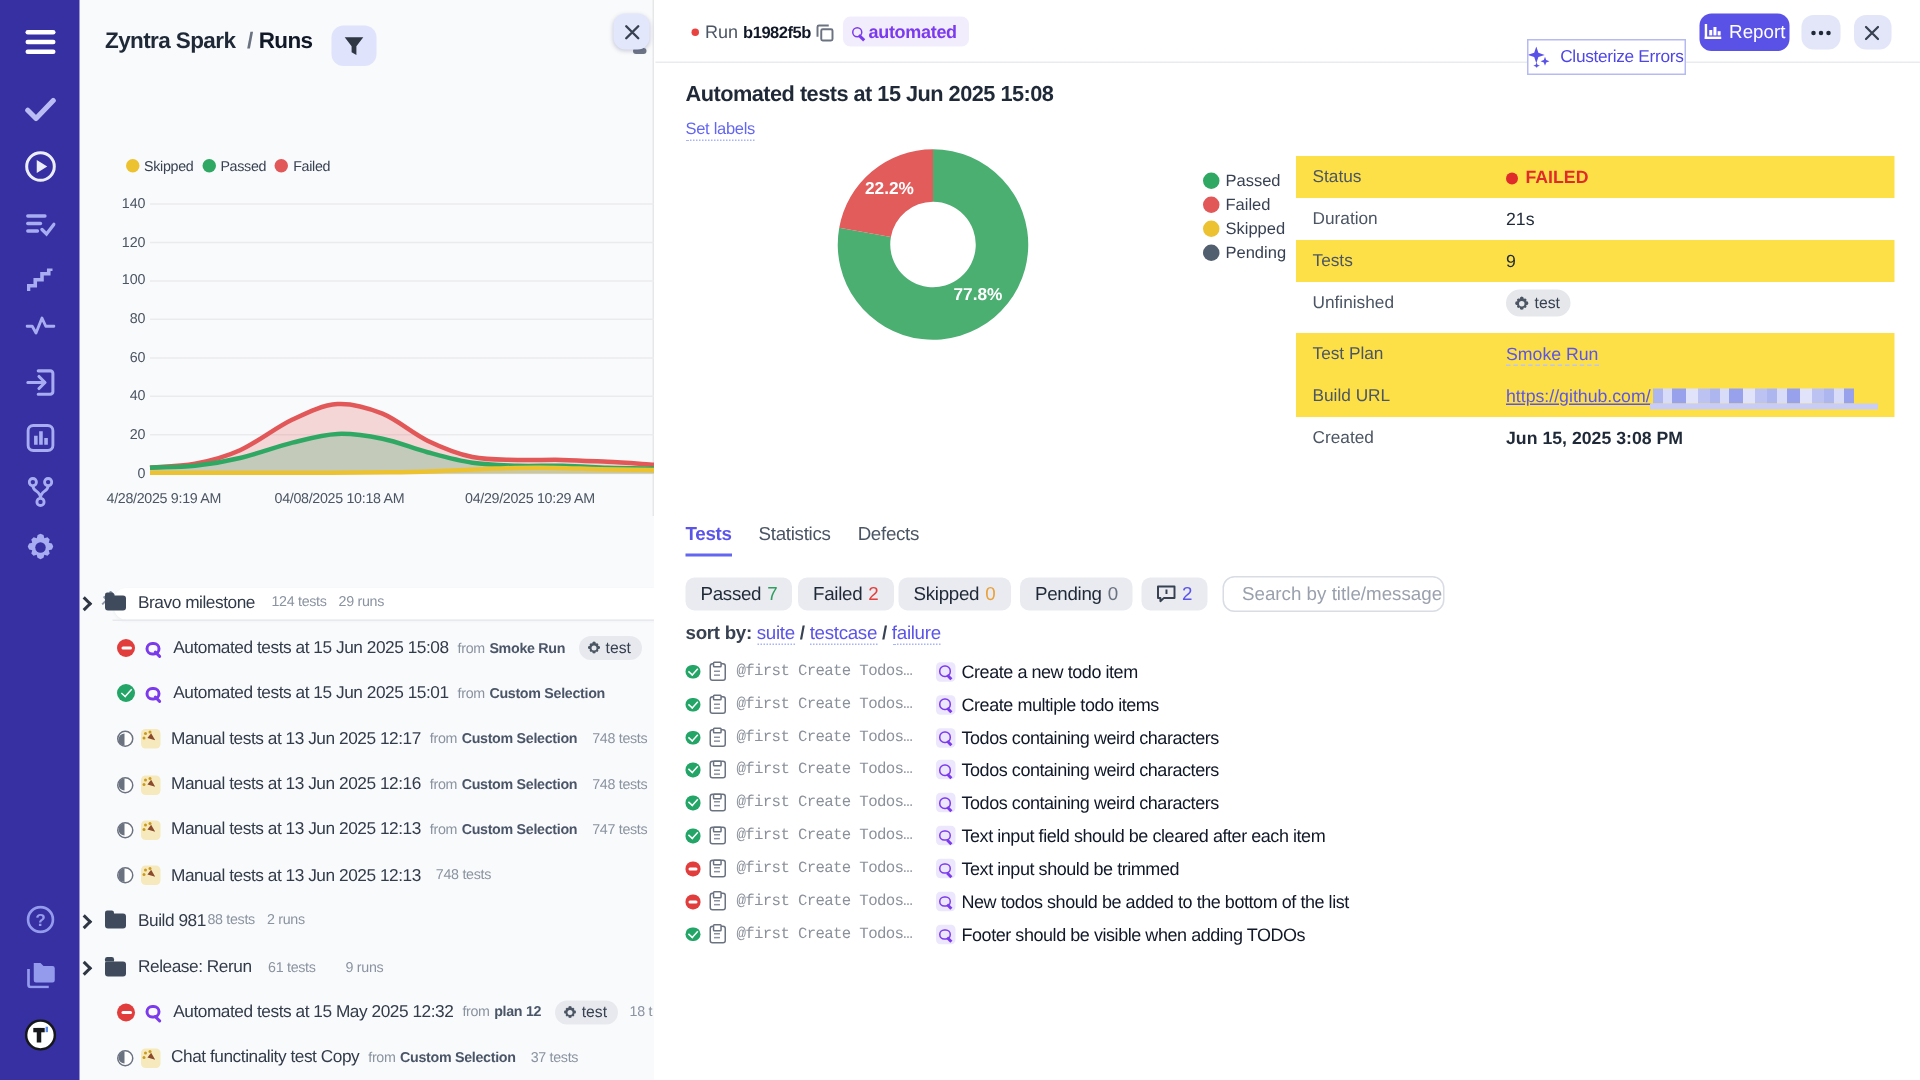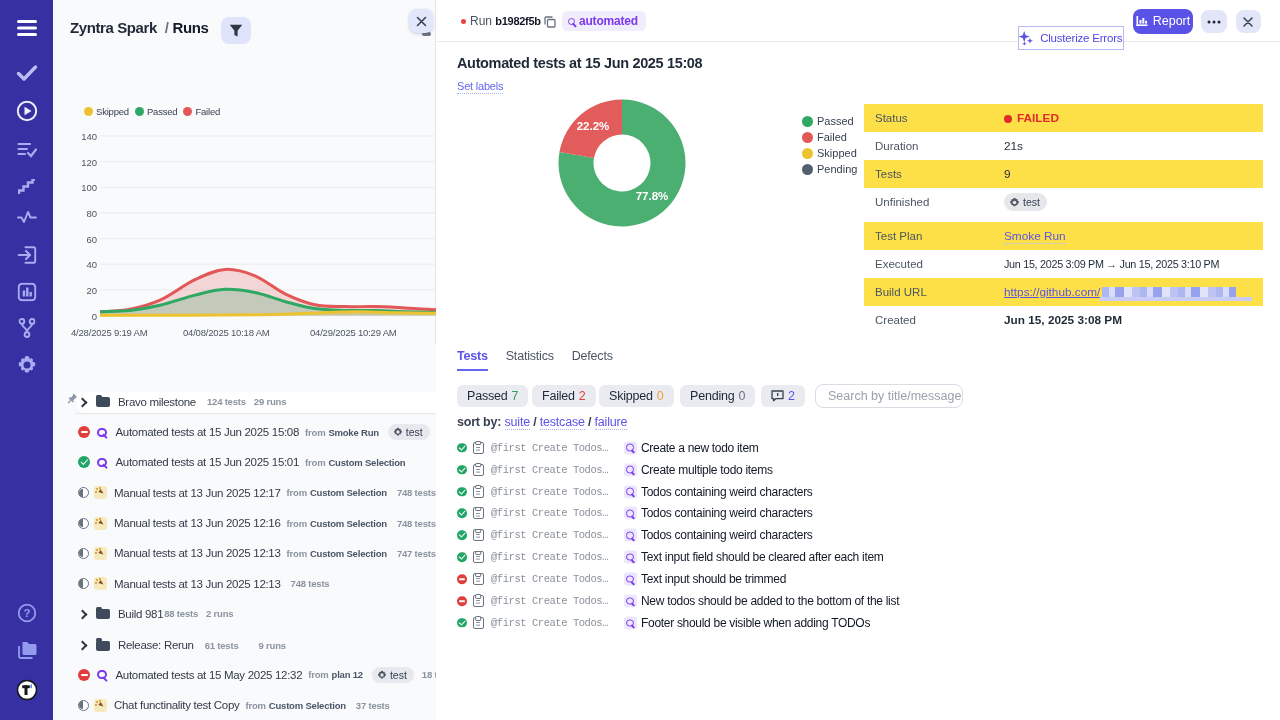--- a/index.html
+++ b/index.html
@@ -21,24 +21,24 @@
 #ptabs .t { position:absolute; top:11px; font-size:12.5px; color:#3f4a5c; font-weight:500; letter-spacing:-0.3px; transform:translateX(-50%); white-space:nowrap;}
 
 #chartzone { position:absolute; left:0; top:99px; width:383px; height:245px; }
 .legend { position:absolute; top:7px; left:31px; font-size:9.5px; letter-spacing:-0.2px; color:#374151; display:flex; gap:6px; align-items:center;}
 .legend .d { width:9px; height:9px; border-radius:50%; display:inline-block; margin-right:3px; vertical-align:-1px;}
 .ylab { position:absolute; right:339px; font-size:9.5px; color:#4b5563; transform:translateY(-50%); }
 .xlab { position:absolute; top:228px; font-size:9.5px; letter-spacing:-0.2px; color:#4b5563; white-space:nowrap;}
 
 #runlist { position:absolute; left:0; top:344px; width:383px; height:376px; overflow:hidden; background:#f9fafb;}
 .rrow { position:absolute; left:0; width:383px; height:30.3px; display:flex; align-items:center; white-space:nowrap; overflow:hidden;}
-.frow { padding-left:26px; }
+.frow { }
 .irow { padding-left:25px; }
 .rtitle2 { font-size:11.5px; color:#323b49; letter-spacing:-0.3px; }
-.rsmall { font-size:9.5px; color:#8a93a0; font-weight:700; letter-spacing:-0.2px;}
+.rsmall { font-size:9.5px; color:#8a93a0; font-weight:400; letter-spacing:-0.2px;}
 .rbold { font-size:9.5px; color:#4a5568; font-weight:bold; letter-spacing:-0.2px;}
 .pill { display:inline-flex; align-items:center; gap:3px; background:#e7e9ee; border-radius:9px; height:16px; padding:0 7px 0 5px; font-size:10.5px; color:#374151; flex:none;}
 .chev { width:9px; height:9px; margin-right:8px; flex:none; position:relative;}
 .chev::before { content:""; position:absolute; left:0px; top:1.5px; width:5px; height:5px; border-top:2px solid #2f3744; border-right:2px solid #2f3744; transform:rotate(45deg);}
 .fold { width:14px; height:10px; margin-right:8px; flex:none; background:#3f4a5c; border-radius:1px 2px 2px 2px; position:relative; margin-top:1px;}
 .fold::before { content:""; position:absolute; left:0; top:-2.2px; width:6px; height:3px; background:#3f4a5c; border-radius:1.5px 1.5px 0 0;}
 .sic2 { width:12px; height:12px; border-radius:50%; margin-right:5px; flex:none; position:relative;}
 .sic2.red { background:#e23d3d; }
 .sic2.red::after { content:""; position:absolute; left:2.5px; top:5px; width:7px; height:2px; background:#fff; border-radius:1px;}
 .sic2.grn { background:#22a566; }
@@ -405,24 +405,20 @@
           <span class="val"><span class="pill" style="background:#e5e7ea;height:18px;border-radius:10px"><svg width="11" height="11" viewBox="0 0 24 24">
                 <path fill="#4b5563" d="M12 1.5l2.3 1 .6 2.4 2.4-.7 1.7 1.7-.7 2.4 2.4.6 1 2.3-1 2.3-2.4.6.7 2.4-1.7 1.7-2.4-.7-.6 2.4-2.3 1-2.3-1-.6-2.4-2.4.7-1.7-1.7.7-2.4-2.4-.6-1-2.3 1-2.3 2.4-.6-.7-2.4L6.8 4.2l2.4.7.6-2.4z"></path>
                 <circle cx="12" cy="12" r="4" fill="#e5e7ea"></circle>
               </svg>test</span></span>
         </div>
     <div class="tgap"></div>
     <div class="trow alt">
           <span class="lab">Test Plan</span>
           <span class="val"><span style="color:#5b54e8;border-bottom:1px dashed #bcc4f8">Smoke Run</span></span>
         </div>
-    <div class="trow">
-          <span class="lab">Executed</span>
-          <span class="val" style="font-weight:500;font-size:10.8px;letter-spacing:-0.3px">Jun 15, 2025 3:09 PM → Jun 15, 2025 3:10 PM</span>
-        </div>
     <div class="trow alt">
           <span class="lab">Build URL</span>
           <span class="val"><span style="color:#5b54e8;text-decoration:underline">https://github.com/</span><span class="blur"></span></span>
         </div>
     <div class="trow">
           <span class="lab">Created</span>
           <span class="val" style="font-weight:700">Jun 15, 2025 3:08 PM</span>
         </div>
   </div>
   <div id="btabs"><span class="act">Tests</span><span>Statistics</span><span>Defects</span></div>

